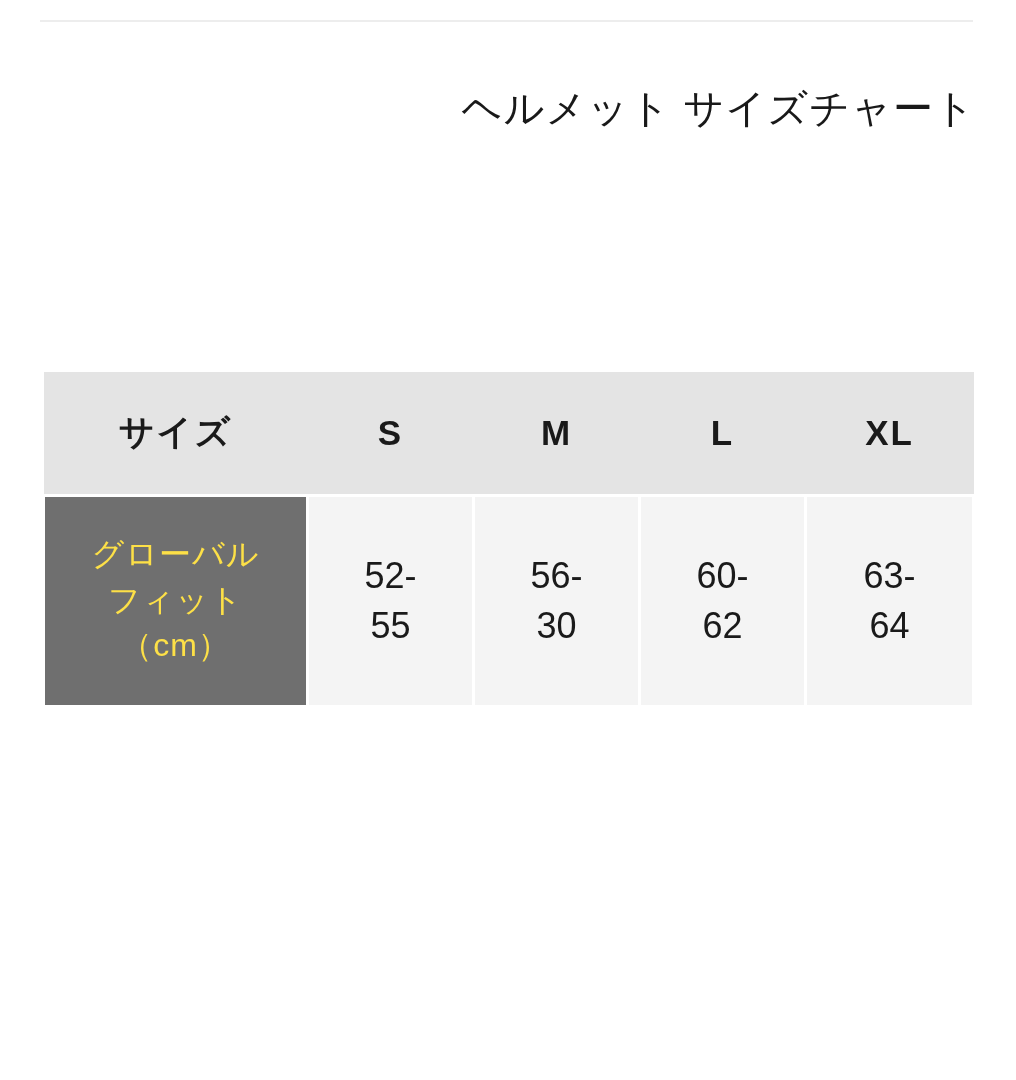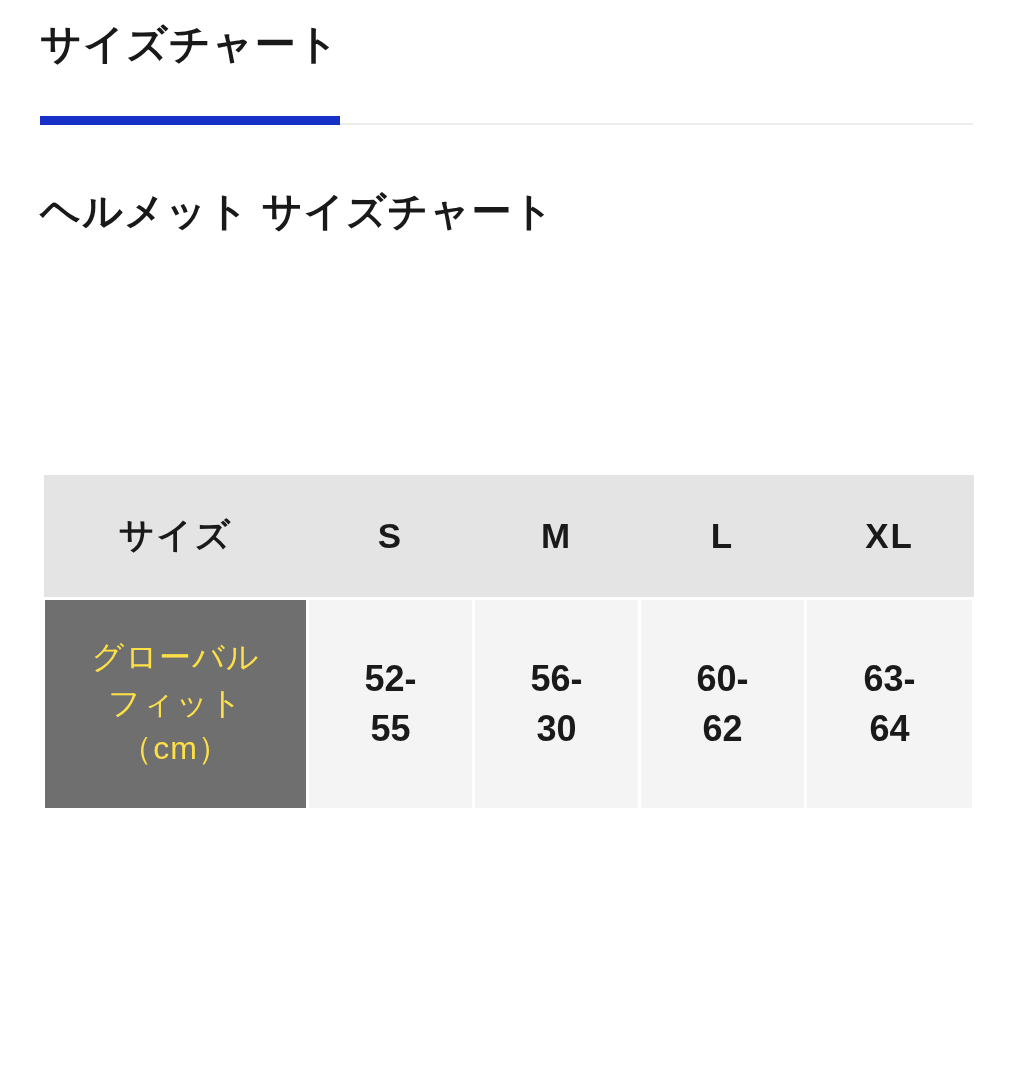--- a/index.html
+++ b/index.html
@@ -42,23 +42,24 @@
     bottom:-2px;
     height:9px;
     background:var(--accent,#1730c5);
   }
 
   
   .heading {
     margin:62px 40px 0 40px;
     font-size:40px;
     line-height:48px;
-    font-weight:700;
+    font-weight:400;
     letter-spacing:1px;
     color:#191919;
+    text-align:right;
   }
 
   
   .size-table {
     margin:240px 0 0 42px;
     width:930px;
     border-collapse:collapse;
     table-layout:fixed;
   }
   .size-table th, .size-table td {
@@ -74,21 +75,21 @@
     font-weight:700;
     letter-spacing:2px;
     color:#1a1a1a;
     border:none;
   }
   tr.row-1 { height:211px; }
   tr.row-1 th, tr.row-1 td { border:3px solid #ffffff; }
   tr.row-1 td {
     background:#f4f4f4;
     font-size:36px;
-    font-weight:700;
+    font-weight:400;
     line-height:1.38;
     color:#1a1a1a;
   }
   th.row-label {
     font-size:32px;
     font-weight:500;
     line-height:1.42;
     letter-spacing:1px;
   }
   tr.row-1 th.row-label {
@@ -106,24 +107,20 @@
     font-size:36px;
     font-weight:700;
     line-height:1.38;
     color:#1a1a1a;
   }
 </style>
 </head>
 <body>
 
 <div class="tabbar">
-  <div class="tab active">
-    <span>サイズチャート</span>
-    <div class="tab-underline"></div>
-  </div>
 </div>
 
 <h2 class="heading">ヘルメット サイズチャート</h2>
 
 <table class="size-table">
   <colgroup>
     <col style="width:264px">
     <col style="width:166px">
     <col style="width:166px">
     <col style="width:166px">

